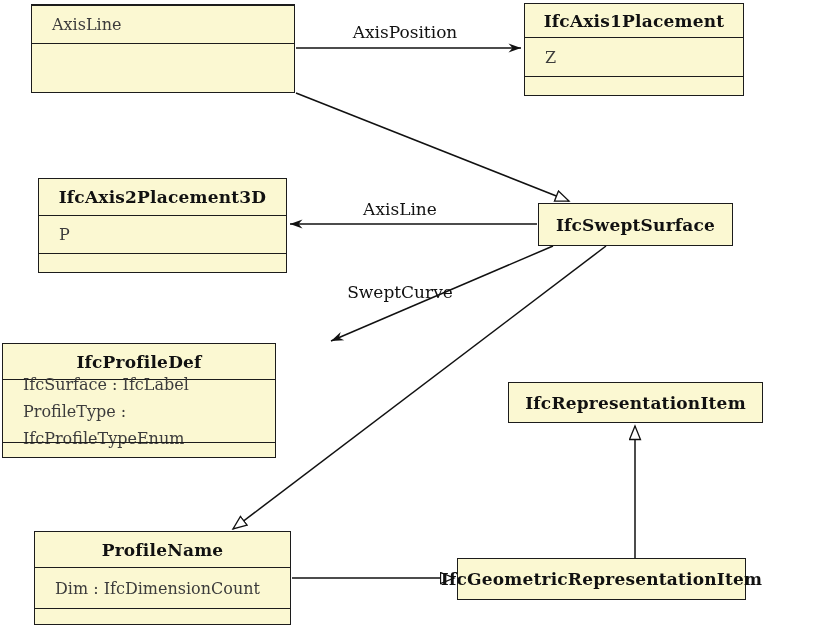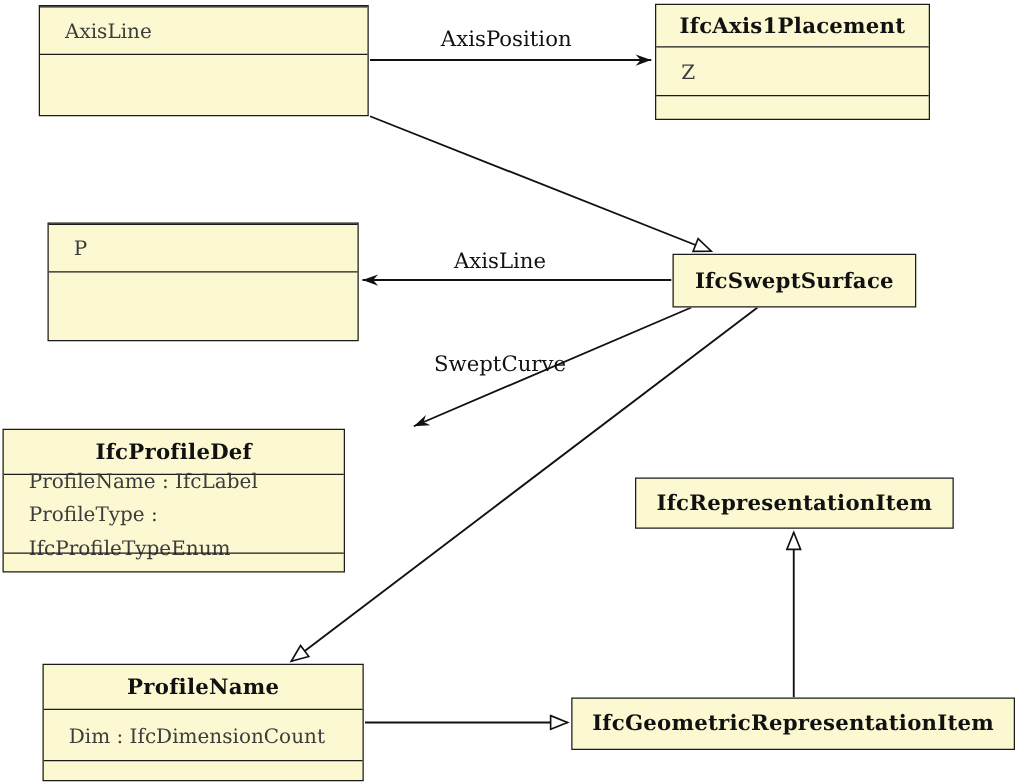--- a/index.html
+++ b/index.html
@@ -84,52 +84,53 @@
 
   <div class="ubox" style="left:524px; top:3px; width:220px; height:93px;">
     <div class="title" style="height:33px;text-align:center;">IfcAxis1Placement</div>
     <div class="attrs" style="height:38px;">
       <div>Z</div>
     </div>
     <div class="footer"></div>
   </div>
 
   <div class="ubox" style="left:38px; top:178px; width:249px; height:95px;">
+    <div class="title" style="height:36px;">IfcAxis2Placement3D</div>
     <div class="attrs" style="height:37px;">
       <div>P</div>
     </div>
     <div class="footer"></div>
   </div>
 
   <div class="ubox single" style="left:538px; top:203px; width:195px; height:43px;">
     <div class="title">IfcSweptSurface</div>
   </div>
 
   <div class="ubox" style="left:2px; top:343px; width:274px; height:115px;">
     <div class="title" style="height:35px;">IfcProfileDef</div>
     <div class="attrs" style="height:62px;">
-      <div>ProfileName : IfcLabel</div>
+      <div>IfcSurface : IfcLabel</div>
       <div>ProfileType : IfcProfileTypeEnum</div>
     </div>
     <div class="footer"></div>
   </div>
 
   <div class="ubox single" style="left:508px; top:382px; width:255px; height:41px;">
     <div class="title">IfcRepresentationItem</div>
   </div>
 
   <div class="ubox" style="left:34px; top:531px; width:257px; height:94px;">
     <div class="title" style="height:35px;">ProfileName</div>
     <div class="attrs" style="height:40px;justify-content:center;">
       <div>Dim : IfcDimensionCount</div>
     </div>
     <div class="footer"></div>
   </div>
 
-  <div class="ubox single" style="left:457px; top:558px; width:355px; height:42px;">
+  <div class="ubox single" style="left:457px; top:558px; width:289px; height:42px;">
     <div class="title">IfcGeometricRepresentationItem</div>
   </div>
 
   <div class="edge-label" style="left:330px; top:22px; width:150px;">AxisPosition</div>
   <div class="edge-label" style="left:340px; top:199px; width:120px;">AxisLine</div>
   <div class="edge-label" style="left:338px; top:282px; width:124px;">SweptCurve</div>
 
 </div>
 
 </body></html>

